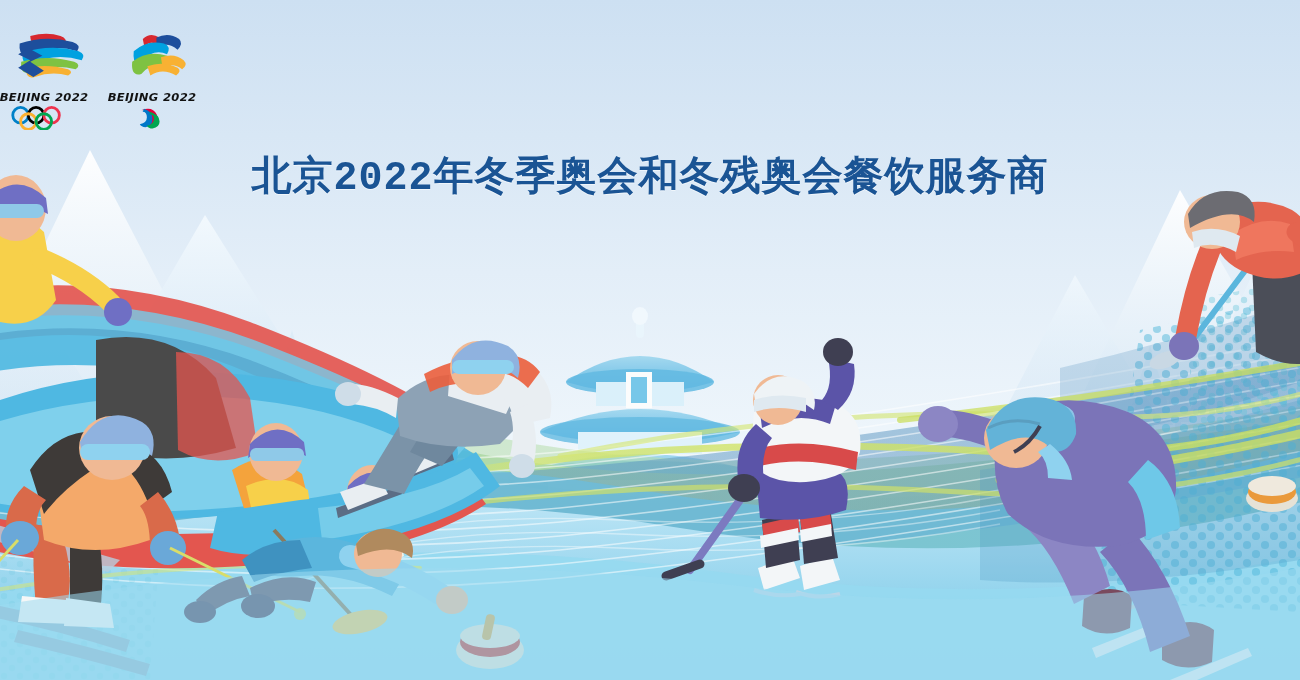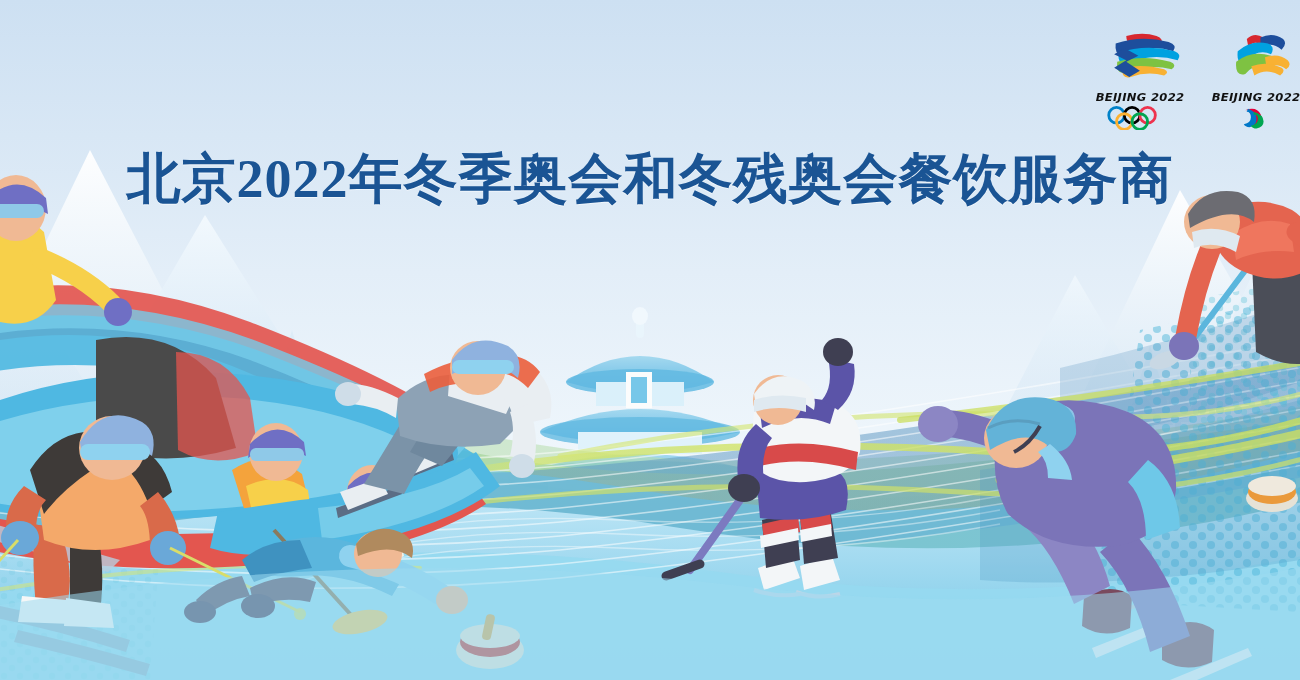--- a/index.html
+++ b/index.html
@@ -12,40 +12,40 @@
   #banner{
     position:relative; width:1300px; height:680px; overflow:hidden;
     background:linear-gradient(180deg,#cfe0f2 0%,#d6e6f4 22%,#e4eef8 48%,#eef5fb 62%,#dff0f8 75%,#bfe6f4 100%);
   }
   .layer{position:absolute;inset:0;}
   svg.layer{display:block;width:1300px;height:680px;}
 
   
   #logos{
     position:absolute; left:0; right:0; top:30px; height:108px;
-    display:flex; justify-content:flex-end; align-items:flex-start; gap:28px; z-index:40;
+    display:flex; justify-content:flex-start; align-items:flex-start; gap:20px; z-index:40;
   }
   .logo{ width:88px; text-align:center; }
   .logo .mark{ height:56px; }
   .logo .wordmark{
     font-family:"DejaVu Sans",sans-serif;
     font-weight:bold; font-style:italic;
     font-size:11px; letter-spacing:0.3px;
     color:#111; margin-top:1px; white-space:nowrap;
     transform:scaleX(1.05);
   }
   .logo .emblem{ height:24px; margin-top:2px; }
 
   
   #title{
     position:absolute; left:0; right:0; top:148px; z-index:50;
     text-align:center;
-    font-family:Liberation Serif, serif;
+    font-family:Liberation Mono, monospace;
     font-weight:bold;
-    font-size:54px;
+    font-size:40px;
     line-height:62px;
     letter-spacing:1px;
     color:#1a5494;
     text-shadow:0 1px 0 rgba(255,255,255,.55);
     white-space:nowrap;
   }
 </style>
 </head>
 <body>
 

